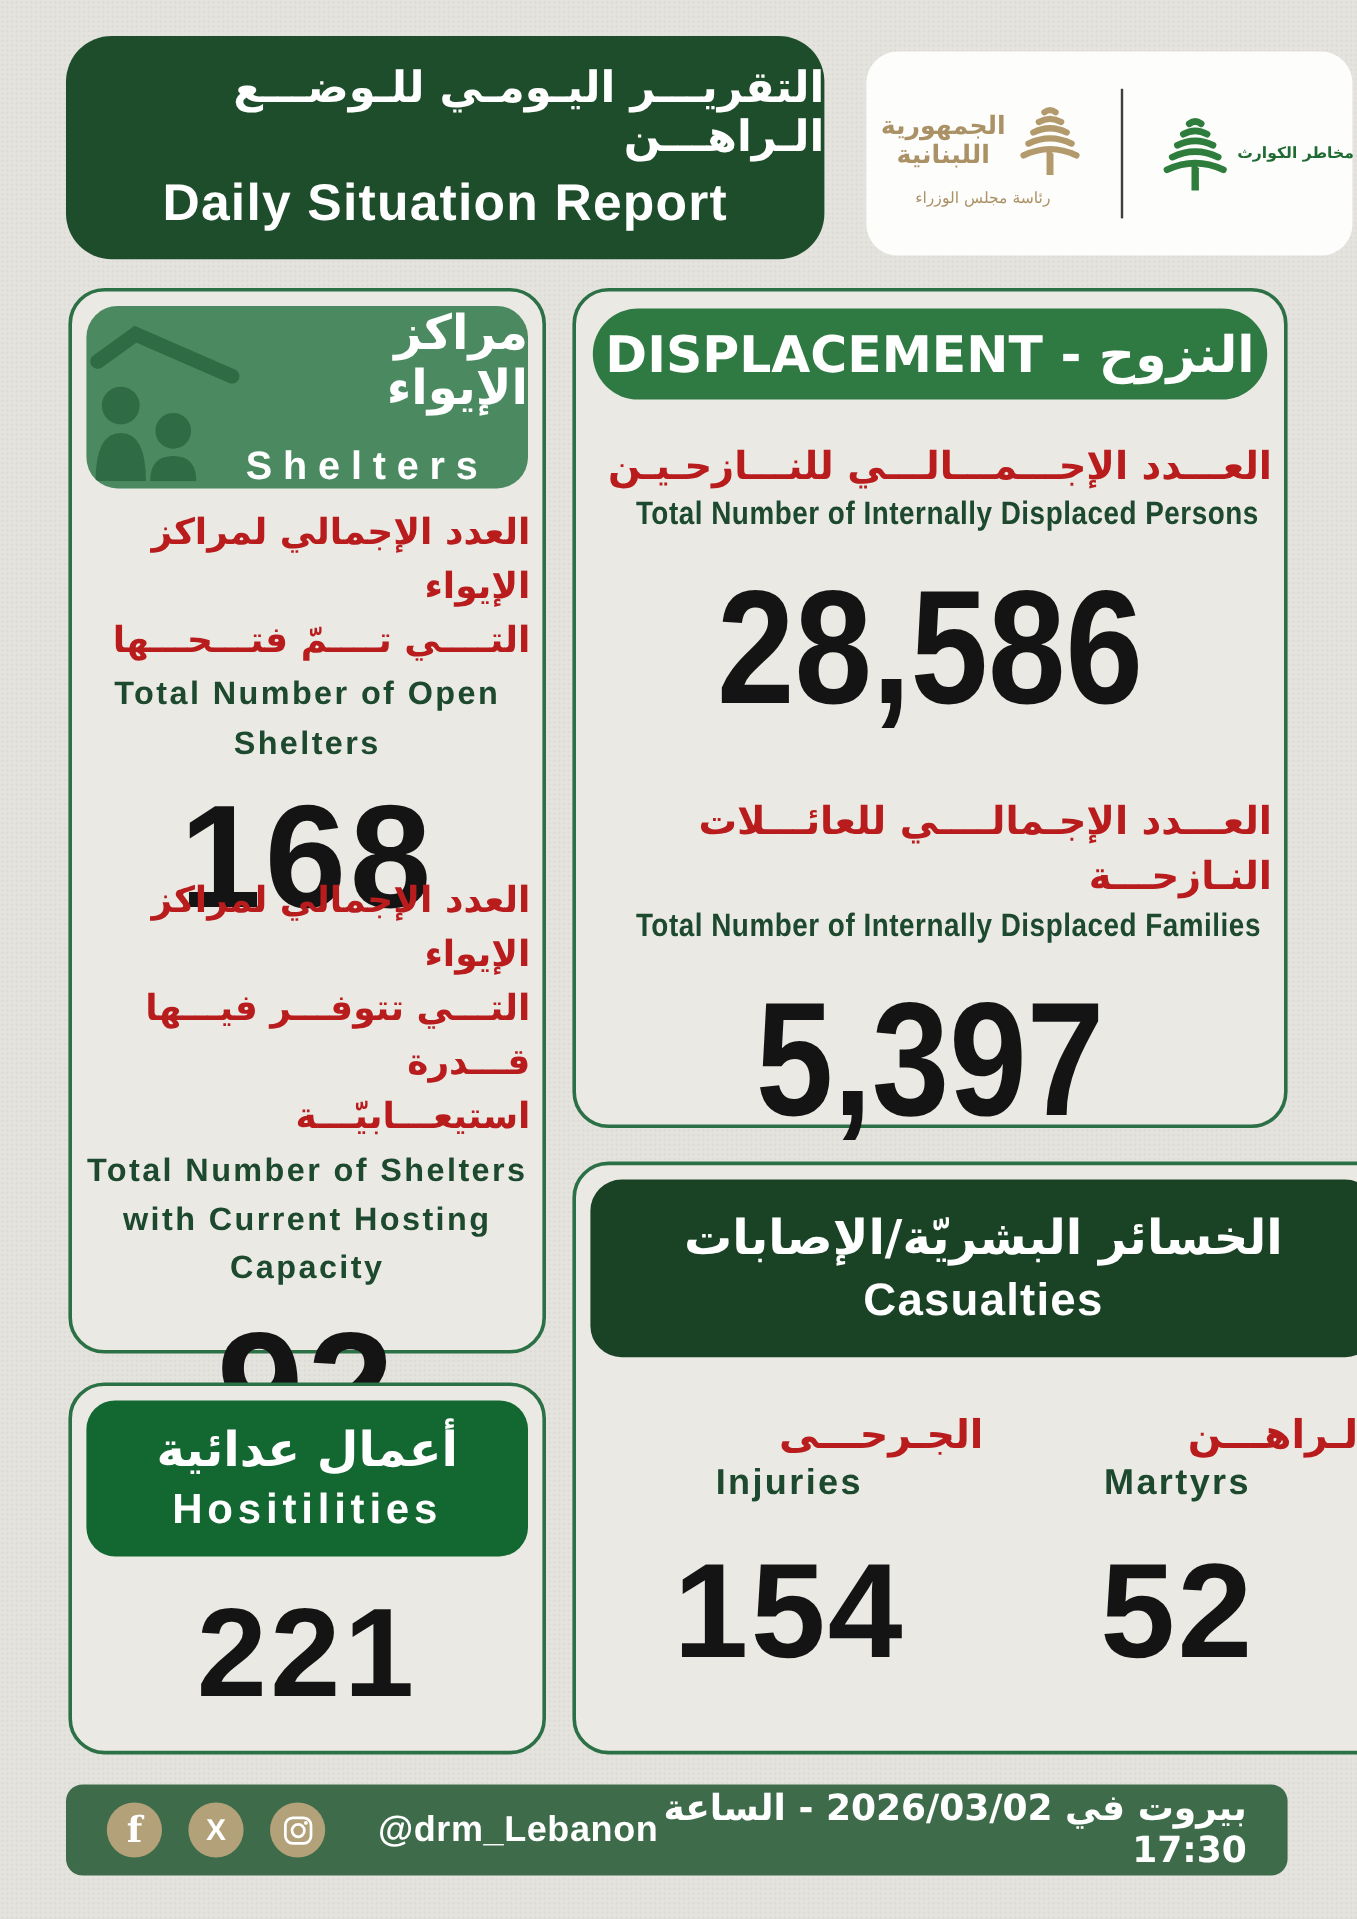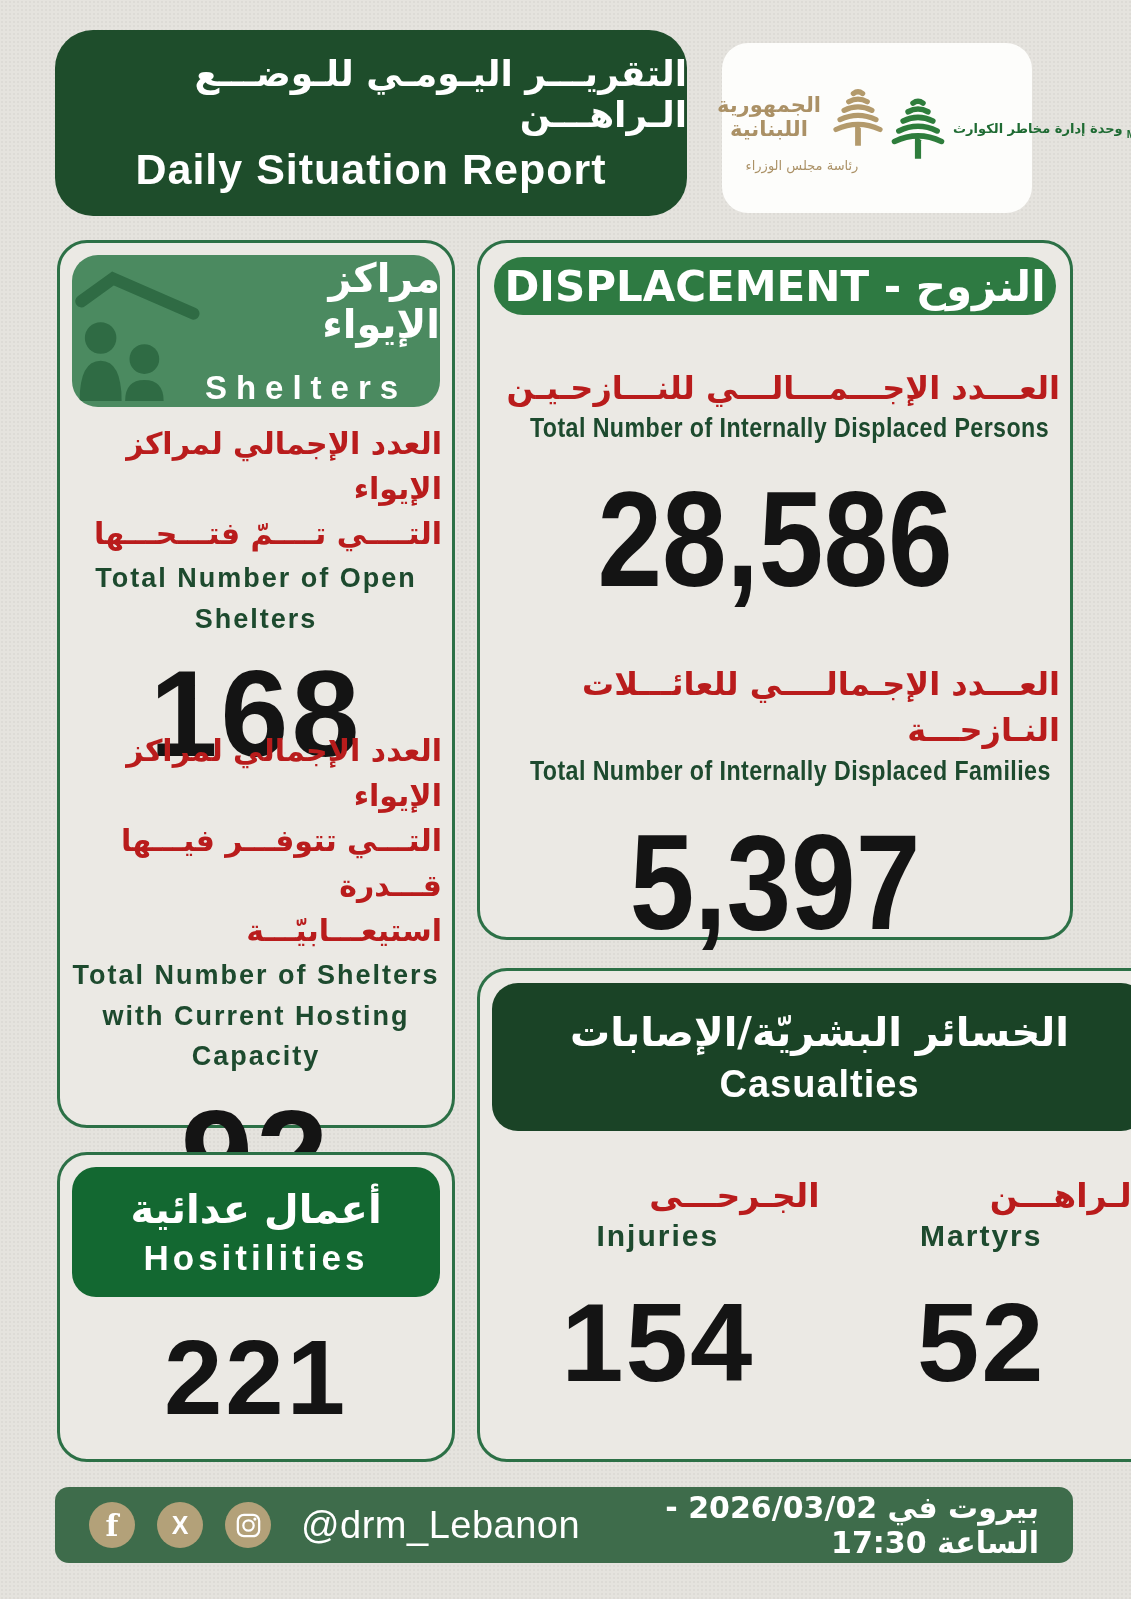--- a/index.html
+++ b/index.html
@@ -17,23 +17,23 @@
   
   .header-box {
     position:absolute; left:55px; top:30px; width:632px; height:186px;
     background:#1e4d2b; border-radius:38px; color:#ffffff;
     display:flex; flex-direction:column; align-items:center; justify-content:center; gap:10px;
   }
   .title-ar { direction:rtl; font-size:36px; font-weight:bold; }
   .title-en { font-size:43px; font-weight:bold; letter-spacing:1px; }
 
   .logo-box {
-    position:absolute; left:722px; top:43px; width:310px; height:170px;
+    position:absolute; left:722px; top:43px; width:405px; height:170px;
     background:#fdfdfb; border-radius:26px;
-    display:flex; align-items:center; justify-content:center; padding:0 12px;
+    display:flex; align-items:center; justify-content:space-between; gap:16px; padding:0 12px;
   }
   .logo-left { display:flex; flex-direction:column; align-items:center; gap:7px; }
   .logo-left-top { display:flex; align-items:center; gap:8px; }
   .callig { direction:rtl; color:#ab9166; font-size:21px; font-weight:bold; line-height:1.15; text-align:center; }
   .logo-sub { direction:rtl; color:#ab9166; font-size:13px; }
   .logo-divider { width:2px; height:108px; background:#3f3e3c; }
   .logo-right { display:flex; flex-direction:row; align-items:center; gap:4px; max-width:150px; text-align:center; }
   .drm-ar { direction:rtl; color:#1f6b33; font-size:13px; font-weight:bold; white-space:nowrap; }
   .drm-en { color:#1f6b33; font-size:10.5px; font-weight:bold; }
 
@@ -72,21 +72,21 @@
     position:absolute; left:12px; right:12px; top:12px; height:130px;
     background:#136831; border-radius:24px; color:#fff;
     display:flex; flex-direction:column; align-items:center; justify-content:center; gap:6px;
   }
   .host-ar { direction:rtl; font-size:40px; font-weight:bold; }
   .host-en { font-size:35px; font-weight:bold; letter-spacing:4px; }
   .host-num { position:absolute; top:170px; left:0; right:0; font-size:105px; letter-spacing:3px; }
 
   
   .displacement-header {
-    position:absolute; left:14px; right:14px; top:14px; height:58px;
+    position:absolute; left:14px; right:14px; top:14px; height:76px;
     background:#2e7a42; border-radius:41px; color:#fff;
     display:flex; align-items:center; justify-content:center;
     direction:rtl; font-size:42px; font-weight:bold;
   }
   .disp-block1 { position:absolute; top:122px; left:10px; right:10px; }
   .disp-block2 { position:absolute; top:418px; left:10px; right:10px; }
   .disp-ar { font-size:32px; line-height:1.45; }
   .disp-en { font-size:27px; letter-spacing:0.5px; margin-top:2px; white-space:nowrap; }
   .disp-num { font-size:135px; margin-top:28px; }
 
@@ -111,21 +111,21 @@
     display:flex; align-items:center; padding:0 34px;
   }
   .social { display:flex; gap:22px; align-items:center; }
   .social-circle {
     width:46px; height:46px; border-radius:50%; background:#b3a179;
     display:flex; align-items:center; justify-content:center; color:#fff;
     font-weight:bold;
   }
   .fb-glyph { font-size:30px; font-family:"DejaVu Serif", serif; }
   .x-glyph  { font-size:25px; }
-  .handle { margin-left:30px; font-size:38px; font-weight:normal; letter-spacing:0.5px; }
+  .handle { margin-left:44px; font-size:30px; font-weight:bold; letter-spacing:0.5px; }
   .datetime { margin-left:auto; direction:rtl; font-size:30px; font-weight:bold; }
 </style>
 </head>
 <body>
 
 <div id="page">
 
   <div class="header-box">
     <div class="title-ar">التقريـــر اليـومـي للـوضـــع الـراهـــن</div>
     <div class="title-en en">Daily Situation Report</div>

